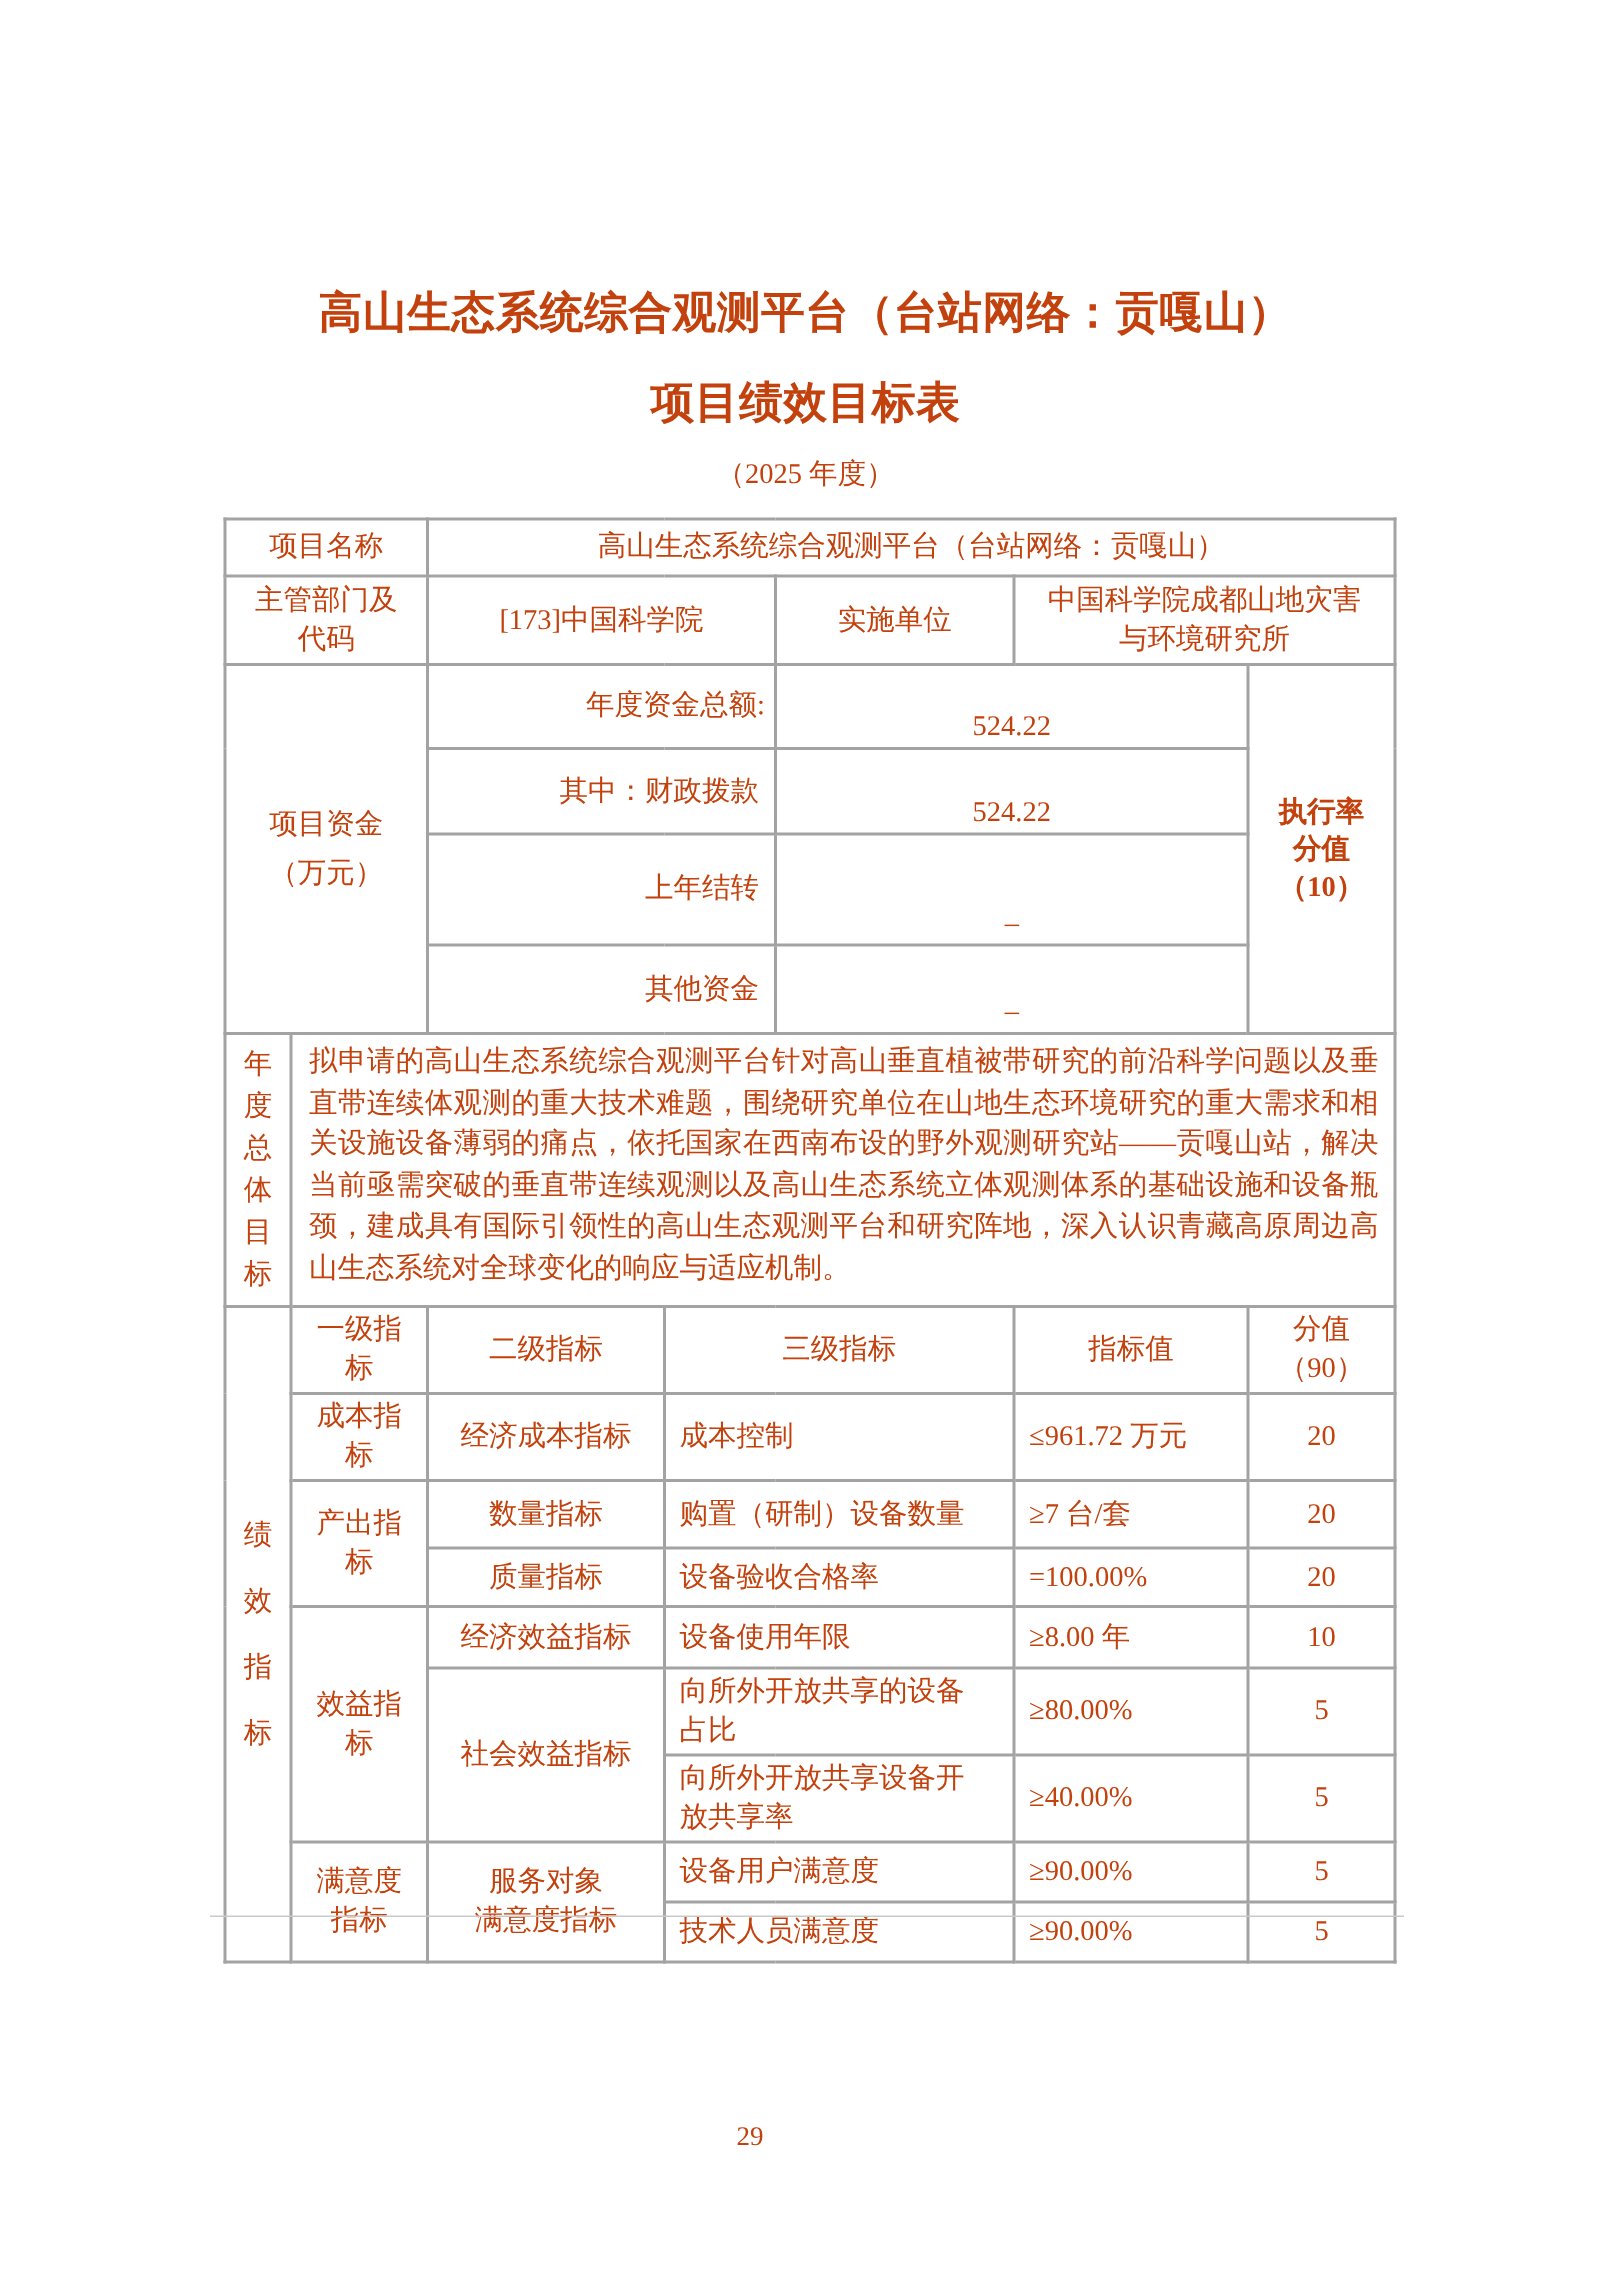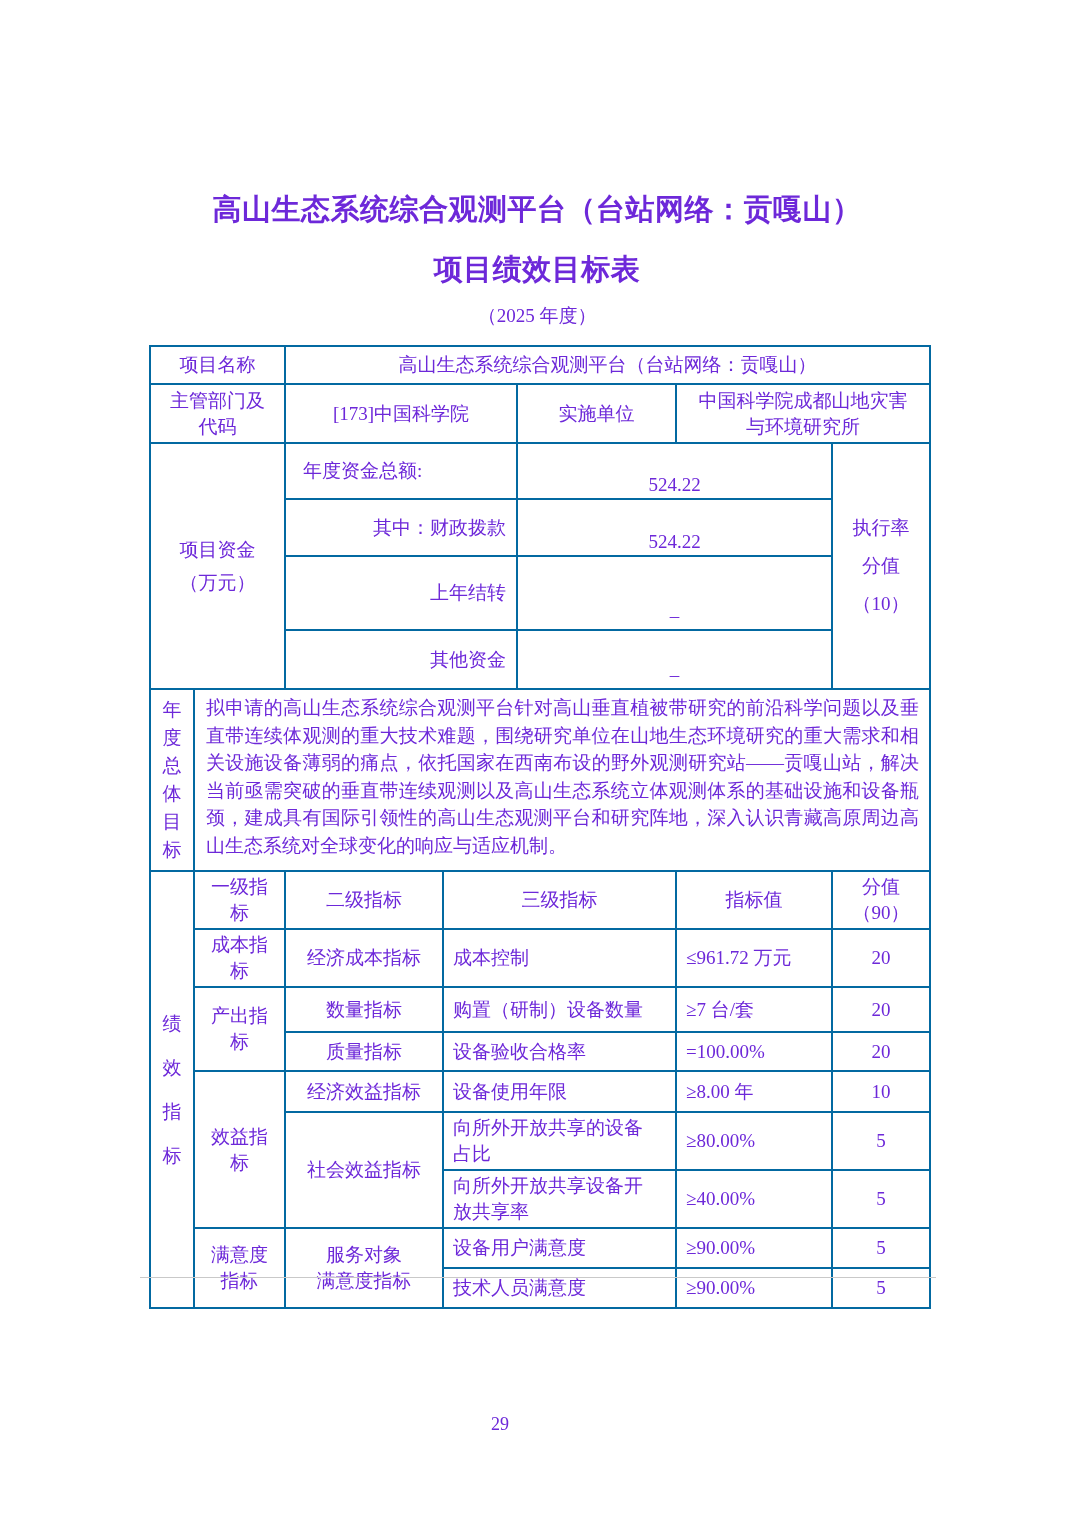--- a/index.html
+++ b/index.html
@@ -2,21 +2,21 @@
 <html><head>
 <meta charset="utf-8">
 <style>
   html, body { margin: 0; padding: 0; background: #ffffff; }
   .page {
     position: relative;
     width: 1074px;
     height: 1520px;
     background: #ffffff;
     font-family: "Liberation Serif", "DejaVu Serif", serif;
-    color: #6d28d9;
+    color: #c2410c;
     overflow: hidden;
   }
   .doc-title {
     position: absolute;
     left: 0; width: 1074px;
     text-align: center;
     font-size: 29px;
     font-weight: bold;
     line-height: 36px;
     letter-spacing: 0.5px;
@@ -32,34 +32,34 @@
   }
   table.main {
     position: absolute;
     top: 345px;
     left: 149px;
     width: 780px;
     border-collapse: collapse;
     table-layout: fixed;
   }
   td {
-    border: 2px solid #0369a1;
+    border: 2px solid #a3a3a3;
     font-size: 19px;
     line-height: 26px;
     padding: 2px 6px;
     text-align: center;
     vertical-align: middle;
     white-space: pre-line;
     overflow: hidden;
   }
   
-  .fund-label-first { text-align: left; padding-left: 17px; }
+  .fund-label-first { text-align: right; padding-left: 17px; }
   .fund-label { text-align: right; padding-right: 10px; }
   .fund-value { vertical-align: bottom; padding-bottom: 0; }
-  .rate-cell { line-height: 38px; }
+  .rate-cell { line-height: 25px; font-weight: bold; }
   .fund-side { line-height: 33px; }
   
   .vert {
     padding: 6px 11px;
     line-height: 28px;
     word-break: break-all;
     text-align: center;
     margin-top: 33px;
   }
   .vert-big {

